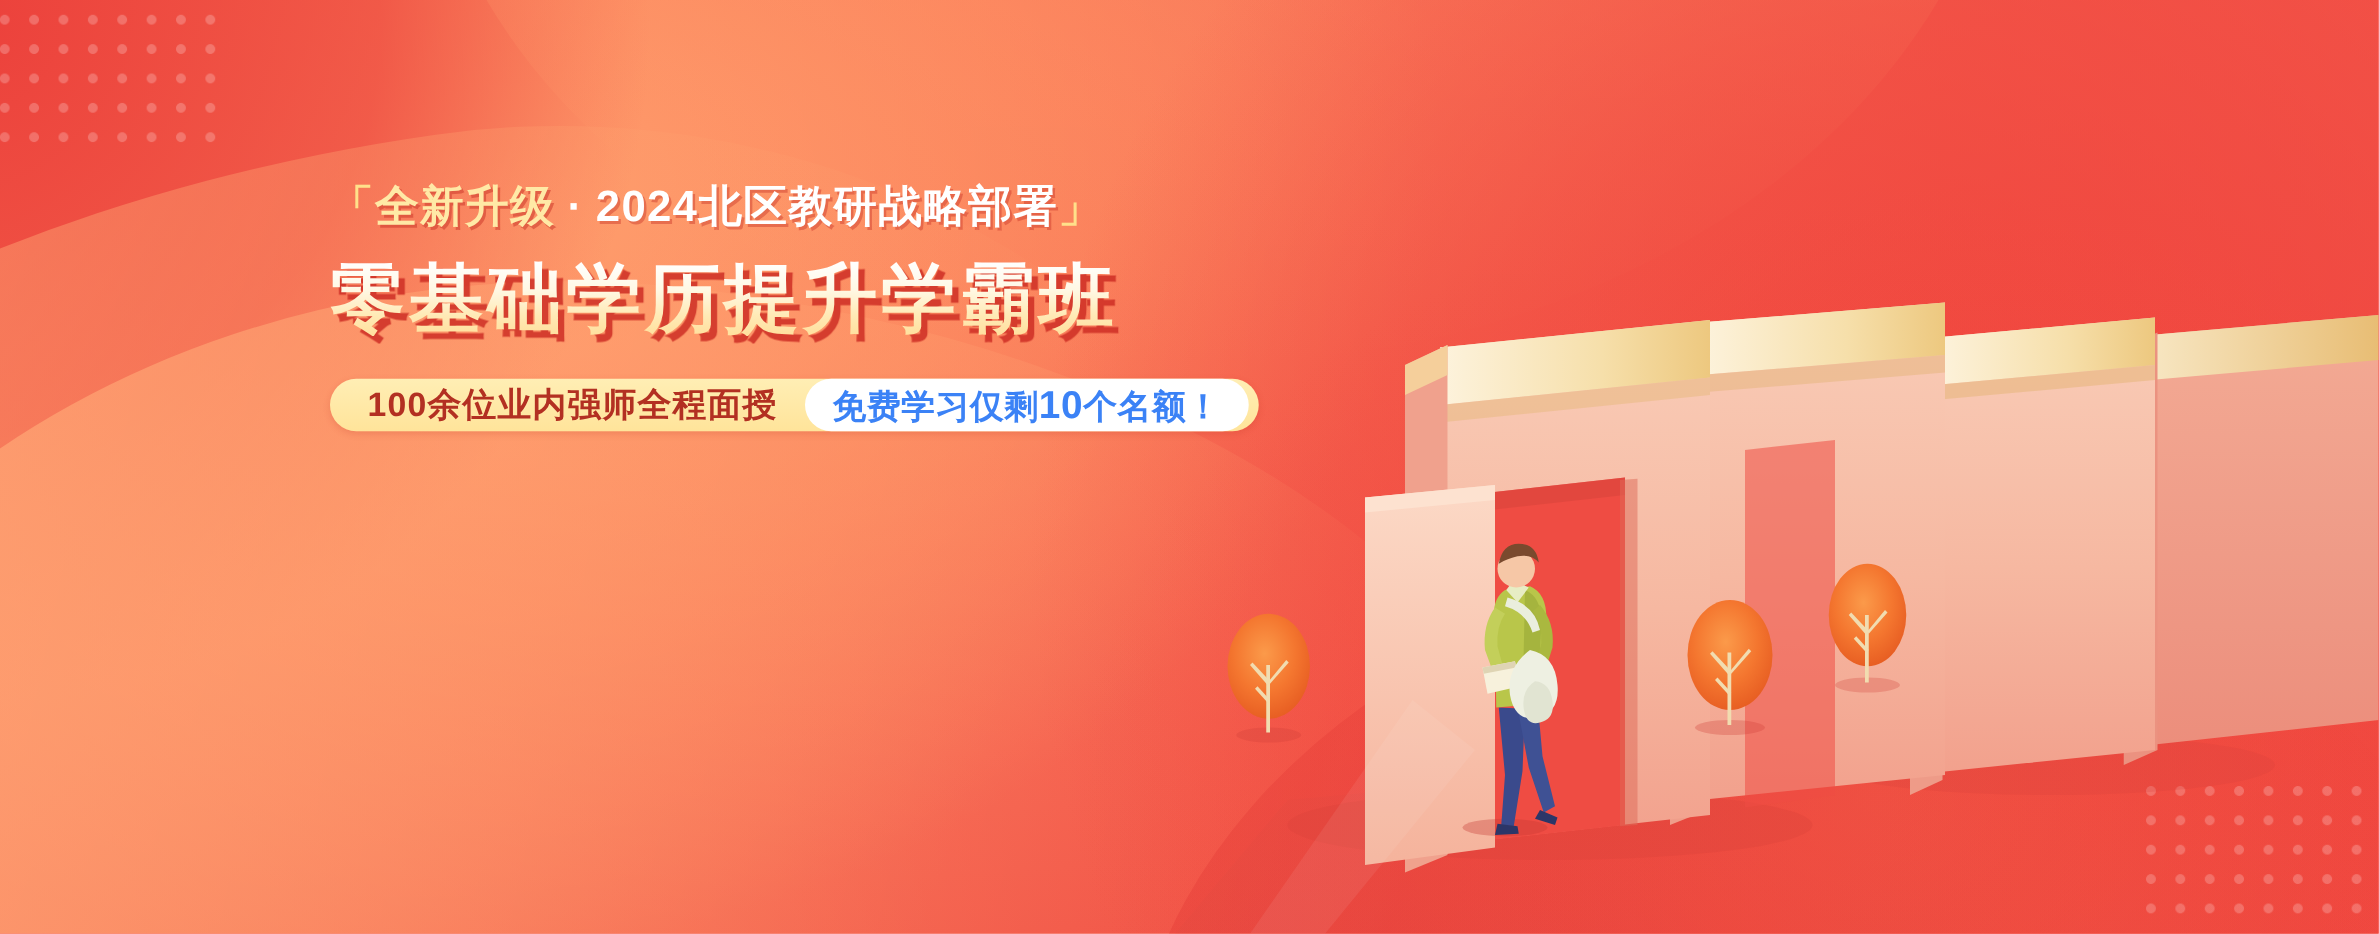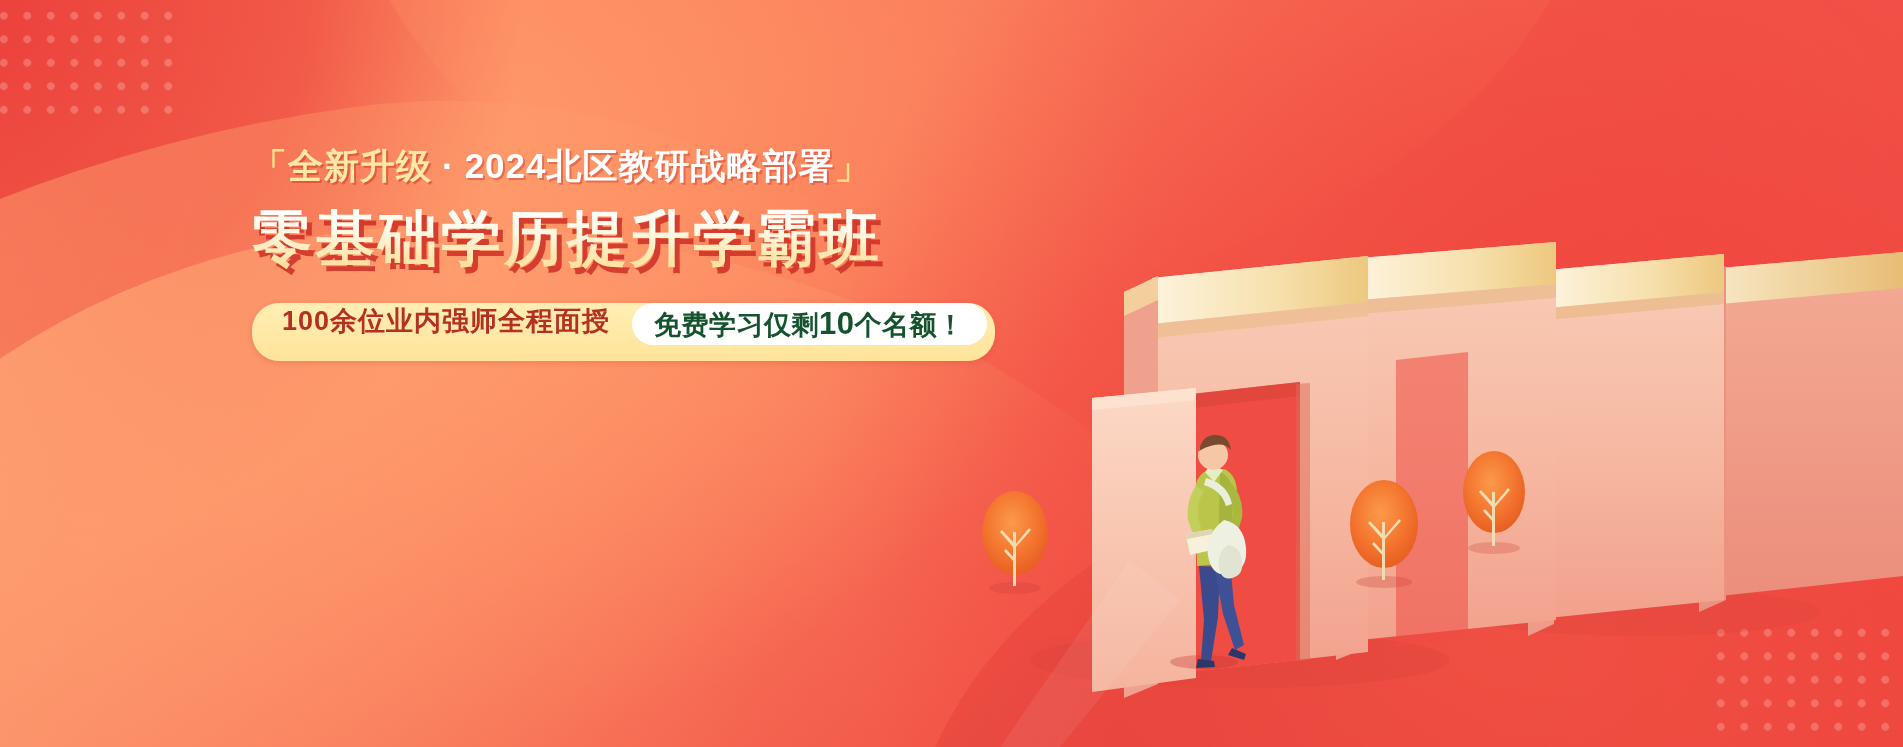--- a/index.html
+++ b/index.html
@@ -70,21 +70,21 @@
     position:absolute;
     background-image:radial-gradient(circle, rgba(255,255,255,.22) 3.6px, rgba(255,255,255,0) 4.2px);
     background-size:23.5px 23.5px;
     background-position:0 0;
   }
   .dots-tl{left:-8px;top:4px;width:188px;height:122px;}
   .dots-br{right:-6px;bottom:2px;width:200px;height:124px;}
 
   
   .copy{
-    position:absolute;left:252px;top:148px;width:820px;
+    position:absolute;left:264px;top:148px;width:820px;
   }
 
   .eyebrow{
     font-size:35px;
     font-weight:700;
     letter-spacing:1px;
     line-height:1;
     white-space:nowrap;
     margin:0 0 26px 0;
   }
@@ -109,21 +109,22 @@
     background:linear-gradient(180deg,#ffffff 0%,#fff8e4 38%,#ffeab6 72%,#ffdf9c 100%);
     -webkit-background-clip:text;
     background-clip:text;
     color:transparent;
     -webkit-text-fill-color:transparent;
     filter:drop-shadow(5px 6px 0 rgba(206,46,36,.85));
   }
 
   .pill{
     display:inline-flex;
-    height:58px;
+    align-items:center;
+    height:42px;
     border-radius:27px;
     background:linear-gradient(180deg,#ffeeb4 0%,#ffe49a 100%);
     padding:0 8px 0 30px;
     white-space:nowrap;
     box-shadow:0 2px 6px rgba(183,40,30,.18);
   }
   .pill-text{
     font-size:27px;
     font-weight:700;
     color:#b33022;
@@ -134,21 +135,21 @@
     display:inline-flex;
     align-items:center;
     height:42px;
     border-radius:21px;
     background:#ffffff;
     padding:0 22px;
   }
   .pill-inner-text{
     font-size:27px;
     font-weight:700;
-    color:#14532d;
+    color:#3b82f6;
     letter-spacing:0.5px;
   }
   .pill-inner-text .num{font-size:31px;}
 
   
   .art{position:absolute;left:0;top:0;width:1903px;height:747px;pointer-events:none;}
 </style>
 </head>
 <body>
 

